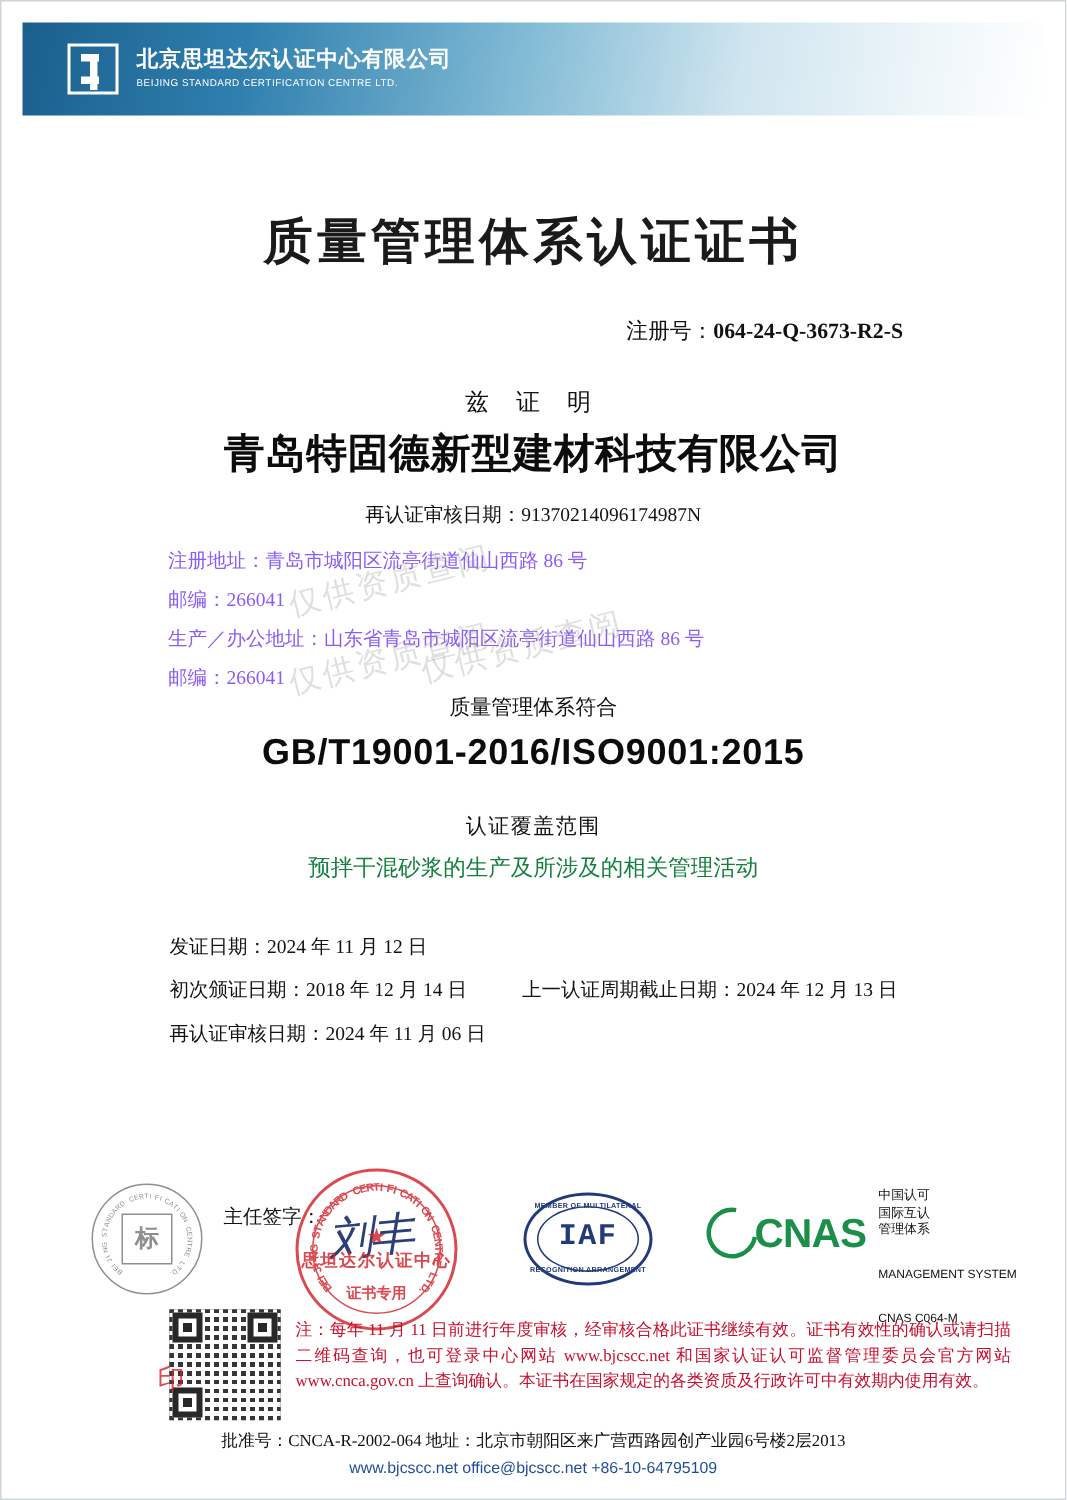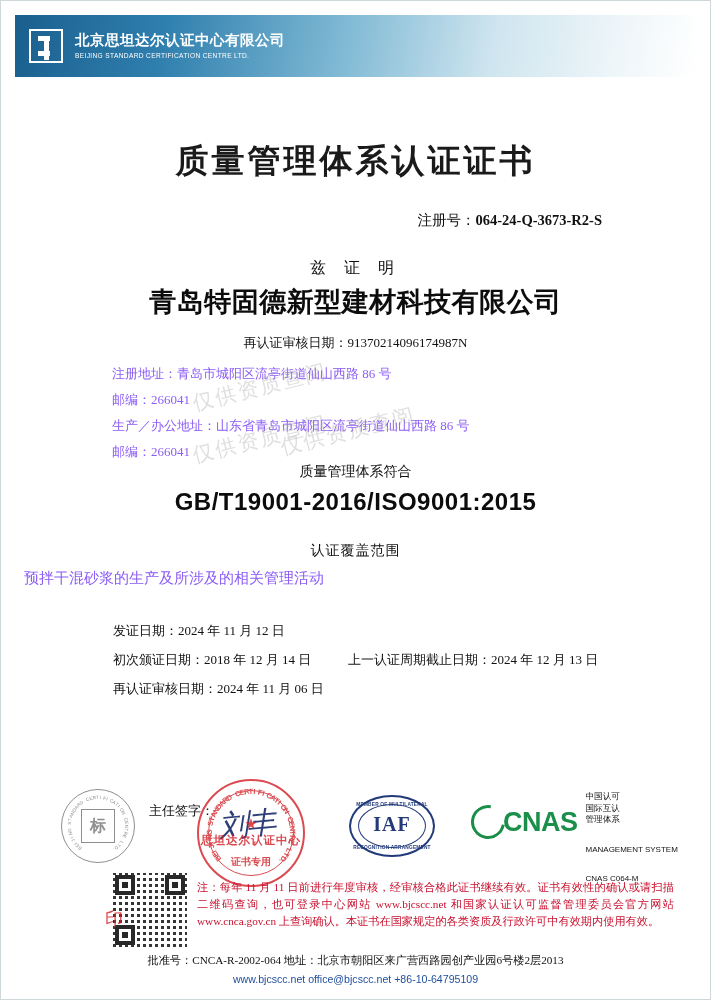--- a/index.html
+++ b/index.html
@@ -19,21 +19,21 @@
   }
 
   
   .header {
     position: absolute;
     top: 14px; left: 14px; right: 14px;
     height: 62px;
     background: linear-gradient(100deg, #1a5f8e 0%, #2f7fae 22%, #7fb9d4 48%, #cfe5ef 70%, #eef6f9 88%, #ffffff 100%);
     display: flex;
     align-items: center;
-    padding-left: 14px;
+    padding-left: 30px;
   }
   .logo-mark {
     width: 34px; height: 34px;
     border: 2px solid #ffffff;
     position: relative;
     flex: 0 0 auto;
     margin-right: 12px;
   }
   .logo-mark:before {
     content: "";
@@ -151,24 +151,23 @@
     position: absolute;
     top: 541px; left: 0; right: 0;
     text-align: center;
     font-size: 14px;
     color: #111;
     letter-spacing: 1px;
   }
   .scope-text {
     position: absolute;
     top: 568px; left: 0; right: 0;
-    text-align: left;
+    text-align: center;
     font-size: 15px;
-    color: #8b5cf6;
-    margin-left: 23px;
+    color: #15803d;
   }
 
   .dates {
     position: absolute;
     left: 112px; right: 90px;
     top: 615px;
     font-size: 13px;
     color: #111;
     line-height: 29px;
   }
@@ -312,21 +311,21 @@
   .iaf .ell2 {
     position: absolute;
     inset: 9px;
     border: 1px solid #223a7a;
     border-radius: 50%;
   }
   .iaf .word {
     position: absolute;
     left: 0; right: 0; top: 18px;
     text-align: center;
-    font-family: Liberation Serif, serif;
+    font-family: Liberation Mono, monospace;
     font-weight: bold;
     font-size: 20px;
     color: #223a7a;
     letter-spacing: 1px;
   }
   .iaf .top, .iaf .bot {
     position: absolute;
     left: 0; right: 0;
     text-align: center;
     font-family: "Liberation Sans", sans-serif;

